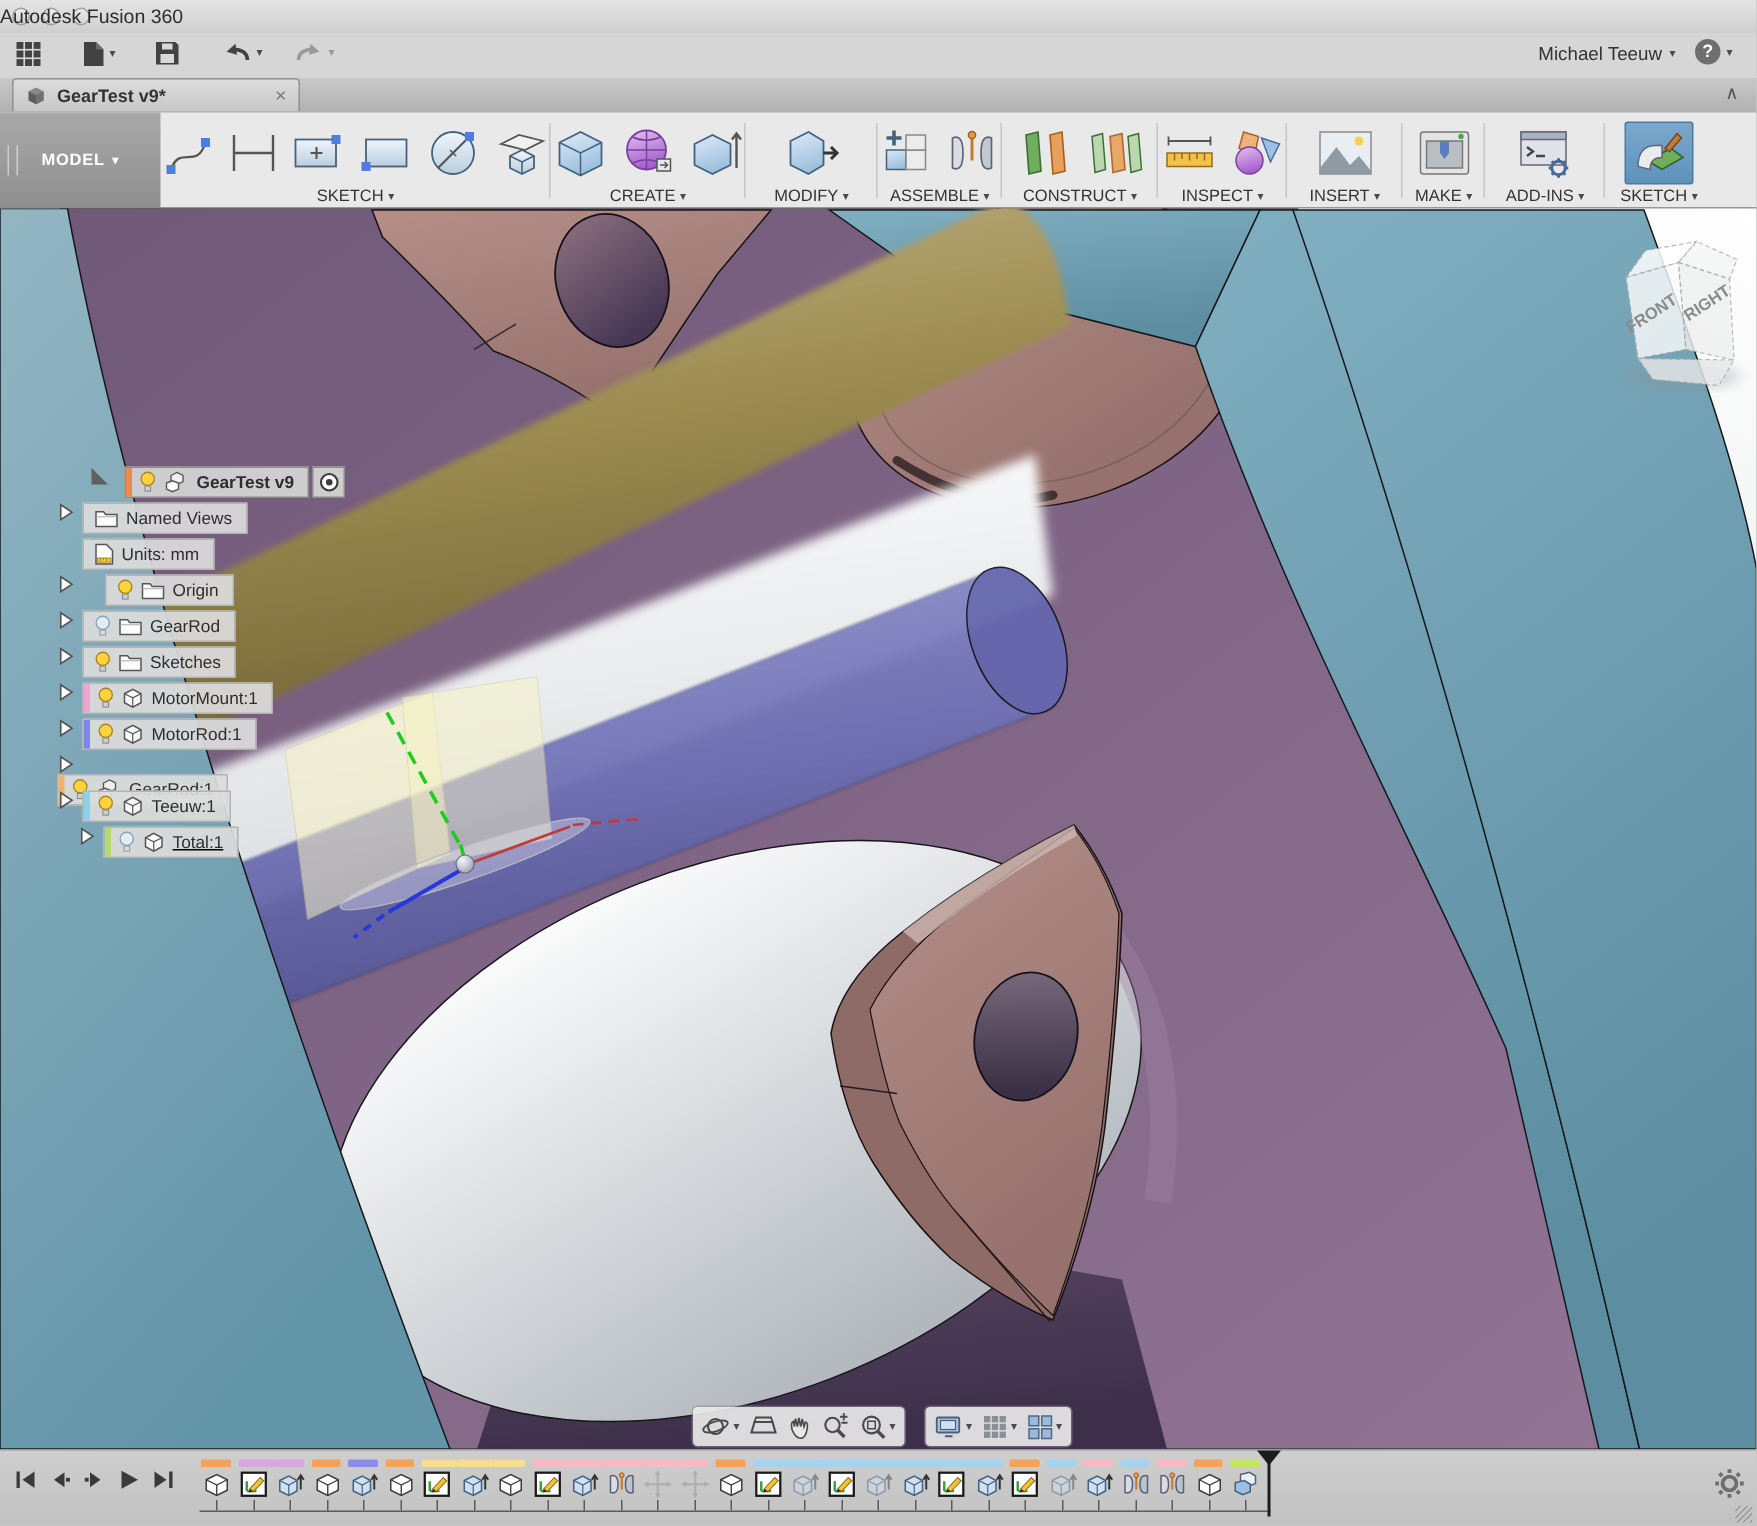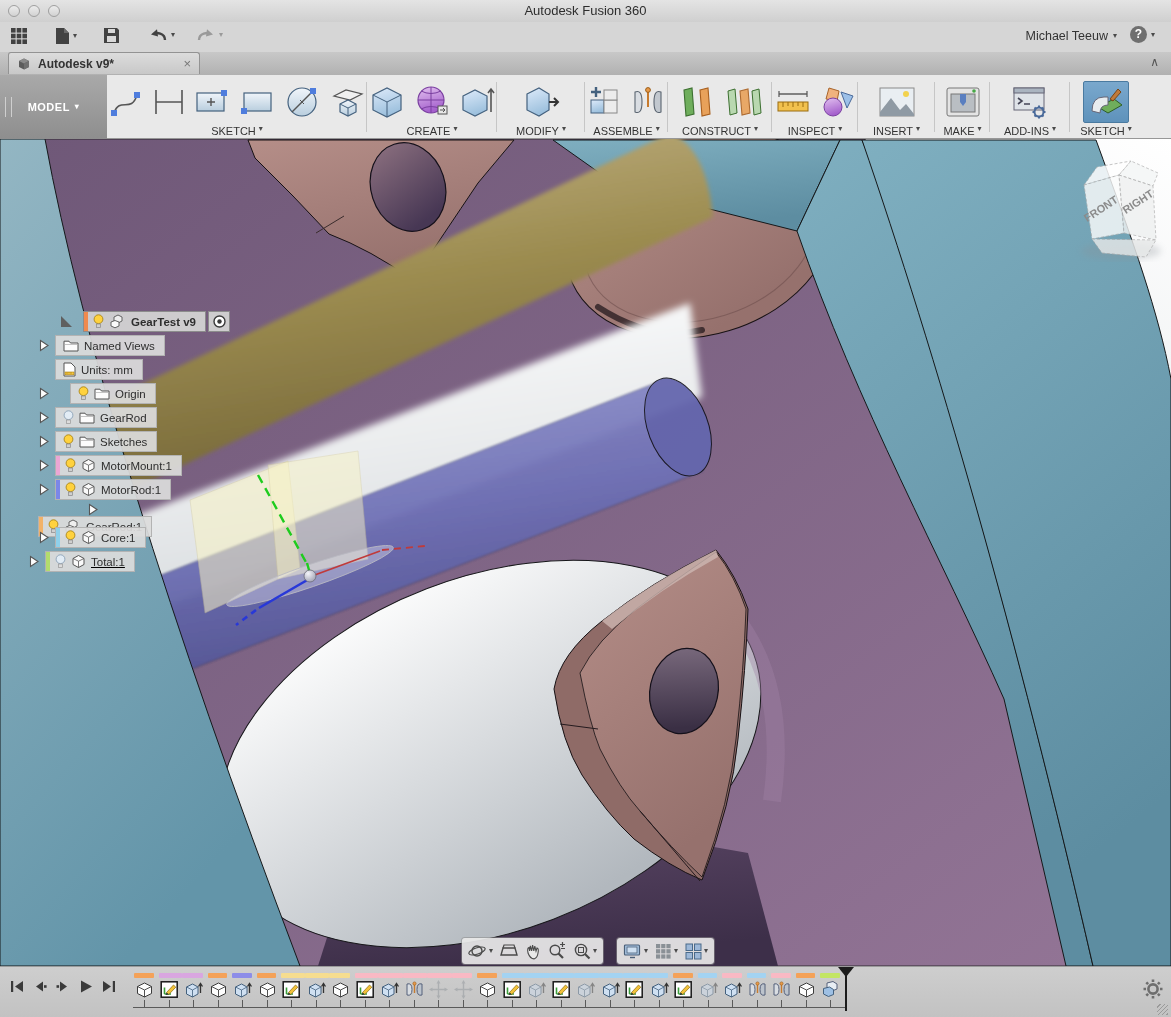--- a/index.html
+++ b/index.html
@@ -7,21 +7,21 @@
        font-family:"Liberation Sans",sans-serif;background:#c9c9c9;
        -webkit-font-smoothing:antialiased}
   .abs{position:absolute}
 
   
   .titlebar{left:0;top:0;width:1171px;height:22px;
     background:linear-gradient(#e4e4e4,#cfcfcf);border-bottom:1px solid #a8a8a8}
   .lights{left:8px;top:5px;display:flex;gap:8px}
   .light{width:12px;height:12px;border-radius:50%;
     background:linear-gradient(#ececec,#d2d2d2);border:1px solid #9f9f9f;box-sizing:border-box}
-  .wtitle{left:0;top:3px;width:100%;text-align:center;font-size:13px;color:#2d2d2d}
+  .wtitle{left:0;top:3px;width:100%;font-size:13px;color:#2d2d2d}
 
   
   .qat{left:0;top:22px;width:1171px;height:30px;background:#d6d6d6;
        border-bottom:1px solid #bdbdbd}
   .qicon{top:5px;display:flex;align-items:center;gap:3px;color:#3e3e3e}
   .caret{font-size:8px;color:#4a4a4a;line-height:1}
   .user{right:54px;top:7px;font-size:12.5px;color:#333;display:flex;gap:5px;align-items:center}
   .helpwrap{right:16px;top:4px;display:flex;align-items:center;gap:4px}
   .helpcircle{width:17px;height:17px;border-radius:50%;background:#6f6f6f;color:#fff;
     font-size:12px;font-weight:bold;text-align:center;line-height:17px}
@@ -46,40 +46,40 @@
   .modelblock .caret{color:#fff}
   .modelgrip{left:5px;top:22px;width:5px;height:20px;
     border-left:1px solid #cfcfcf;border-right:1px solid #cfcfcf}
   .rgroups{left:107px;top:0;height:64px;display:flex}
   .rgroup{position:relative;height:64px;display:flex;flex-direction:column;
     align-items:center;justify-content:flex-start}
   .rgroup::after{content:"";position:absolute;right:0;top:7px;bottom:7px;width:1px;
     background:#c6c6c6}
   .rgroup:last-child::after{display:none}
   .ricons{height:47px;display:flex;align-items:center;gap:5px;padding-top:3px}
-  .rlabel{font-size:11px;color:#333;display:flex;align-items:flex-start;gap:3px}
+  .rlabel{font-size:11px;color:#333;display:flex;align-items:center;gap:3px}
   .selbox{width:44px;height:40px;background:linear-gradient(#7aa8cd,#5e92bb);
     border:1px solid #4a7aa0;border-radius:2px;display:flex;align-items:center;
     justify-content:center}
 
   
   .viewport{left:0;top:139px;width:1171px;height:827px}
 
   
   .panelbar{height:21px;background:linear-gradient(#efefef,#d9d9d9);
     border:1px solid #a5a5a5;box-sizing:border-box;display:flex;align-items:center;
     box-shadow:0 1px 2px rgba(0,0,0,.2)}
   .browserbar{left:8px;top:5px;width:302px}
   .commentsbar{left:8px;top:800px;width:302px}
   .paneltitle{font-size:11px;color:#333;letter-spacing:.4px;margin-left:8px;flex:1}
   .panelbtn{width:13px;height:13px;border-radius:50%;background:#5a5a5a;color:#fff;
     font-size:11px;line-height:12px;text-align:center;margin-right:6px}
   .panelgrip{width:4px;height:13px;border-left:1px solid #9a9a9a;
     border-right:1px solid #9a9a9a;margin-right:3px}
-  .brow{position:absolute;display:flex;align-items:center;height:21px}
+  .brow{position:absolute;display:flex;align-items:flex-start;height:21px}
   .chip{display:flex;align-items:center;height:21px;background:rgba(219,219,219,.93);
     border:1px solid #b3b3b3;box-sizing:border-box;gap:5px;padding-right:9px;
     width:max-content}
   .chip.root{background:rgba(209,209,209,.96);border-color:#8c8c8c}
   .rlab{font-size:11.5px;color:#2e2e2e;white-space:nowrap}
   .rlab.bold{font-weight:bold}
   .stripe{width:4px;height:19px}
   .chip .pad{width:2px}
   .radiochip{display:flex;align-items:center;justify-content:center;width:22px;height:21px;
     background:rgba(209,209,209,.96);border:1px solid #8c8c8c;box-sizing:border-box;
@@ -176,21 +176,21 @@
   </div>
 </div>
 
 <div class="abs tabbar">
   <div class="abs tab">
     <svg width="14" height="14" viewBox="0 0 14 14">
       <path d="M2,4 L7,1.5 L12,4 L12,10 L7,12.5 L2,10 Z" fill="#5c5c5c"></path>
       <path d="M2,4 L7,6.5 L12,4 L7,1.5 Z" fill="#8a8a8a"></path>
       <path d="M7,6.5 L7,12.5 L12,10 L12,4 Z" fill="#707070"></path>
     </svg>
-    <span class="tabtitle">Autodesk v9*</span>
+    <span class="tabtitle">GearTest v9*</span>
     <span class="tabclose">×</span>
   </div>
   <div class="abs tabchevron">∧</div>
 </div>
 
 <div class="abs ribbon">
   <div class="abs modelblock">
     <div class="abs modelgrip"></div>
     <span>MODEL</span>
     <span class="caret">▾</span>
@@ -768,24 +768,24 @@
               <circle cx="5.5" cy="5.2" r="4.4" fill="#ffd23e" stroke="#a8841a" stroke-width="0.9"></circle>
               <rect x="3.6" y="10" width="3.8" height="3.4" fill="#cfcfcf" stroke="#888" stroke-width="0.7"></rect>
             </svg>
           </span>
           <span style="display:flex">
             <svg width="15" height="15" viewBox="0 0 15 15">
               <path d="M2,4.5 L7.5,1.5 L13,4.5 L13,10.5 L7.5,13.5 L2,10.5 Z" fill="#fafafa" stroke="#555" stroke-width="1"></path>
               <path d="M2,4.5 L7.5,7.2 L13,4.5 M7.5,7.2 L7.5,13.5" fill="none" stroke="#555" stroke-width="0.8"></path>
             </svg>
           </span>
-          <span class="rlab">Core:1</span>
-        </span>
-      </div>
-      <div class="abs brow" style="top: 412px; left: 28px; text-decoration: underline;">
+          <span class="rlab">Teeuw:1</span>
+        </span>
+      </div>
+      <div class="abs brow" style="top: 412px; left: 52px; text-decoration: underline;">
         <span style="margin-right:5px;display:flex">
           <svg width="12" height="13" viewBox="0 0 12 13">
             <path d="M2.5,1.5 L10,6.5 L2.5,11.5 Z" fill="#fdfdfd" stroke="#555" stroke-width="1.1"></path>
           </svg>
         </span>
         <span class="chip">
           <span class="stripe" style="background:#b3dc6d"></span>
           <span style="display:flex">
             <svg width="11" height="15" viewBox="0 0 11 15">
               <circle cx="5.5" cy="5.2" r="4.4" fill="#e2ecf5" stroke="#8aa0b5" stroke-width="0.9"></circle>

